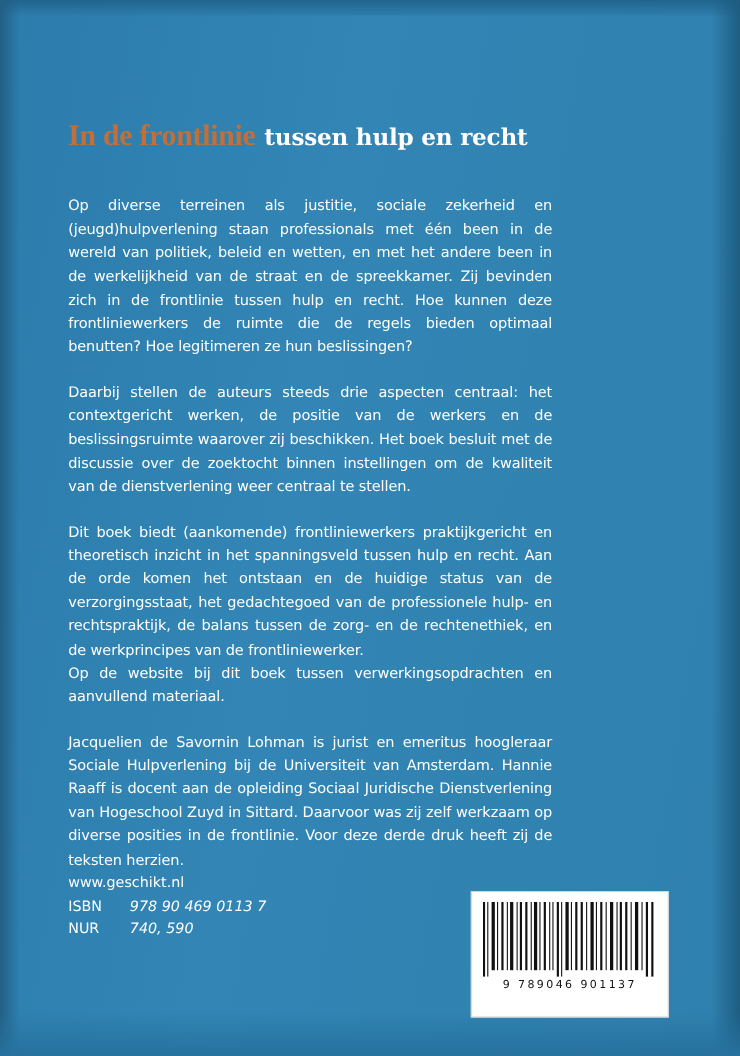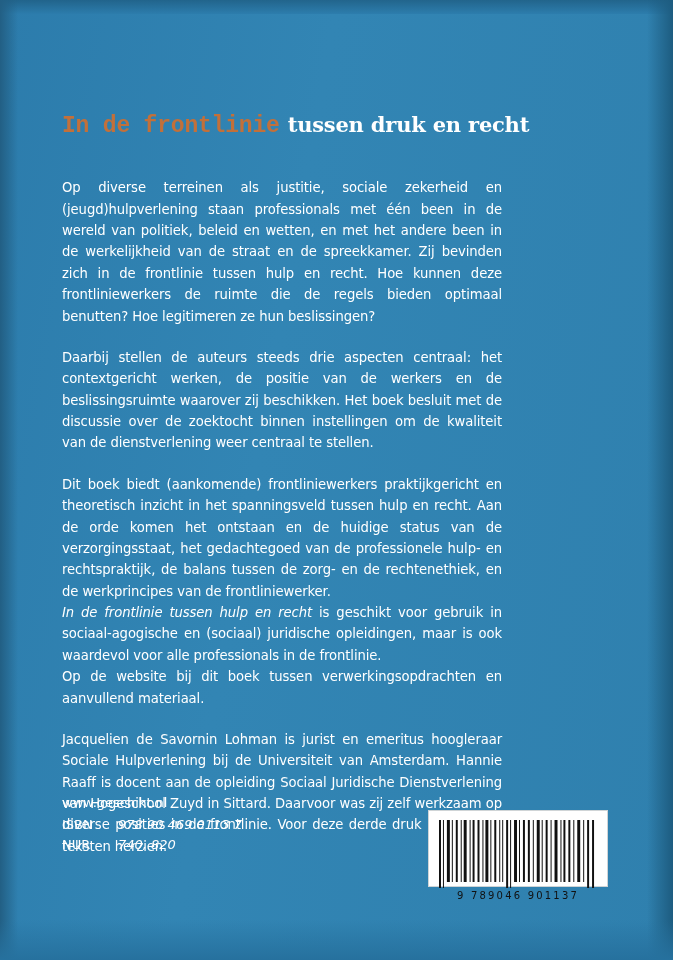--- a/index.html
+++ b/index.html
@@ -53,23 +53,23 @@
     top: 104px;
     width: 440px;
   }
 
   .title-line {
     margin: 0 0 38px 0;
     line-height: 1.1;
     white-space: nowrap;
   }
   .title-main {
-    font-family: Liberation Mono, monospace;
+    font-family: Liberation Serif, serif;
     font-weight: bold;
-    font-size: 23px;
+    font-size: 27px;
     color: #c2703a;
     letter-spacing: -0.2px;
   }
   .title-sub {
     font-family: "DejaVu Serif", serif;
     font-size: 21px;
     color: #ffffff;
     margin-left: 8px;
     letter-spacing: -0.2px;
   }
@@ -115,21 +115,21 @@
     flex: 1 1 auto;
     font-style: italic;
   }
 
   
   .barcode-box {
     position: absolute;
     left: 428px;
     top: 810px;
     width: 180px;
-    height: 77px;
+    height: 115px;
     background: #ffffff;
     border: 1px solid #cfd4d6;
     box-sizing: border-box;
     padding: 9px 10px 4px 10px;
   }
   .bars {
     height: 68px;
     width: 100%;
     display: block;
   }
@@ -148,46 +148,45 @@
 
 <div class="page">
   <div class="edge-top"></div>
   <div class="edge-left"></div>
   <div class="edge-right"></div>
   <div class="edge-bottom"></div>
 
   <div class="content">
 
     <h1 class="title-line">
-      <span class="title-main">In de frontlinie</span><span class="title-sub">tussen druk en recht</span>
+      <span class="title-main">In de frontlinie</span><span class="title-sub">tussen hulp en recht</span>
     </h1>
 
     <p class="blurb">Op diverse terreinen als justitie, sociale zekerheid en (jeugd)hulpverlening staan professionals met één been in de wereld van politiek, beleid en wetten, en met het andere been in de werkelijkheid van de straat en de spreekkamer. Zij bevinden zich in de frontlinie tussen hulp en recht. Hoe kunnen deze frontliniewerkers de ruimte die de regels bieden optimaal benutten? Hoe legitimeren ze hun beslissingen?</p>
 
     <p class="blurb">Daarbij stellen de auteurs steeds drie aspecten centraal: het contextgericht werken, de positie van de werkers en de beslissingsruimte waarover zij beschikken. Het boek besluit met de discussie over de zoektocht binnen instellingen om de kwaliteit van de dienstverlening weer centraal te stellen.</p>
 
     <p class="blurb tight">Dit boek biedt (aankomende) frontliniewerkers praktijkgericht en theoretisch inzicht in het spanningsveld tussen hulp en recht. Aan de orde komen het ontstaan en de huidige status van de verzorgingsstaat, het gedachtegoed van de professionele hulp- en rechtspraktijk, de balans tussen de zorg- en de rechtenethiek, en de werkprincipes van de frontliniewerker.</p>
 
-    <p class="blurb tight"><span class="ital">In de frontlinie tussen hulp en recht</span> <span>is geschikt voor gebruik in sociaal-agogische en (sociaal) juridische opleidingen, maar is ook waardevol voor alle professionals in de frontlinie.</span></p>
 
     <p class="blurb">Op de website bij dit boek tussen verwerkingsopdrachten en aanvullend materiaal.</p>
 
     <p class="blurb">Jacquelien de Savornin Lohman is jurist en emeritus hoogleraar Sociale Hulpverlening bij de Universiteit van Amsterdam. Hannie Raaff is docent aan de opleiding Sociaal Juridische Dienstverlening van Hogeschool Zuyd in Sittard. Daarvoor was zij zelf werkzaam op diverse posities in de frontlinie. Voor deze derde druk heeft zij de teksten herzien.</p>
 
   </div>
 
   <div class="meta">
     <span class="url">www.geschikt.nl</span>
     <div class="meta-row">
       <span class="meta-key">ISBN</span>
       <span class="meta-val">978 90 469 0113 7</span>
     </div>
     <div class="meta-row">
       <span class="meta-key">NUR</span>
-      <span class="meta-val">740, 820</span>
+      <span class="meta-val">740, 590</span>
     </div>
   </div>
 
   <div class="barcode-box">
     <svg class="bars" viewBox="0 0 160 68" preserveAspectRatio="none">
       <rect x="0" y="0" width="2" height="68" fill="#111"></rect>
       <rect x="4" y="0" width="1" height="68" fill="#111"></rect>
       <rect x="8" y="0" width="3" height="62" fill="#111"></rect>
       <rect x="13" y="0" width="1" height="62" fill="#111"></rect>
       <rect x="17" y="0" width="2" height="62" fill="#111"></rect>

